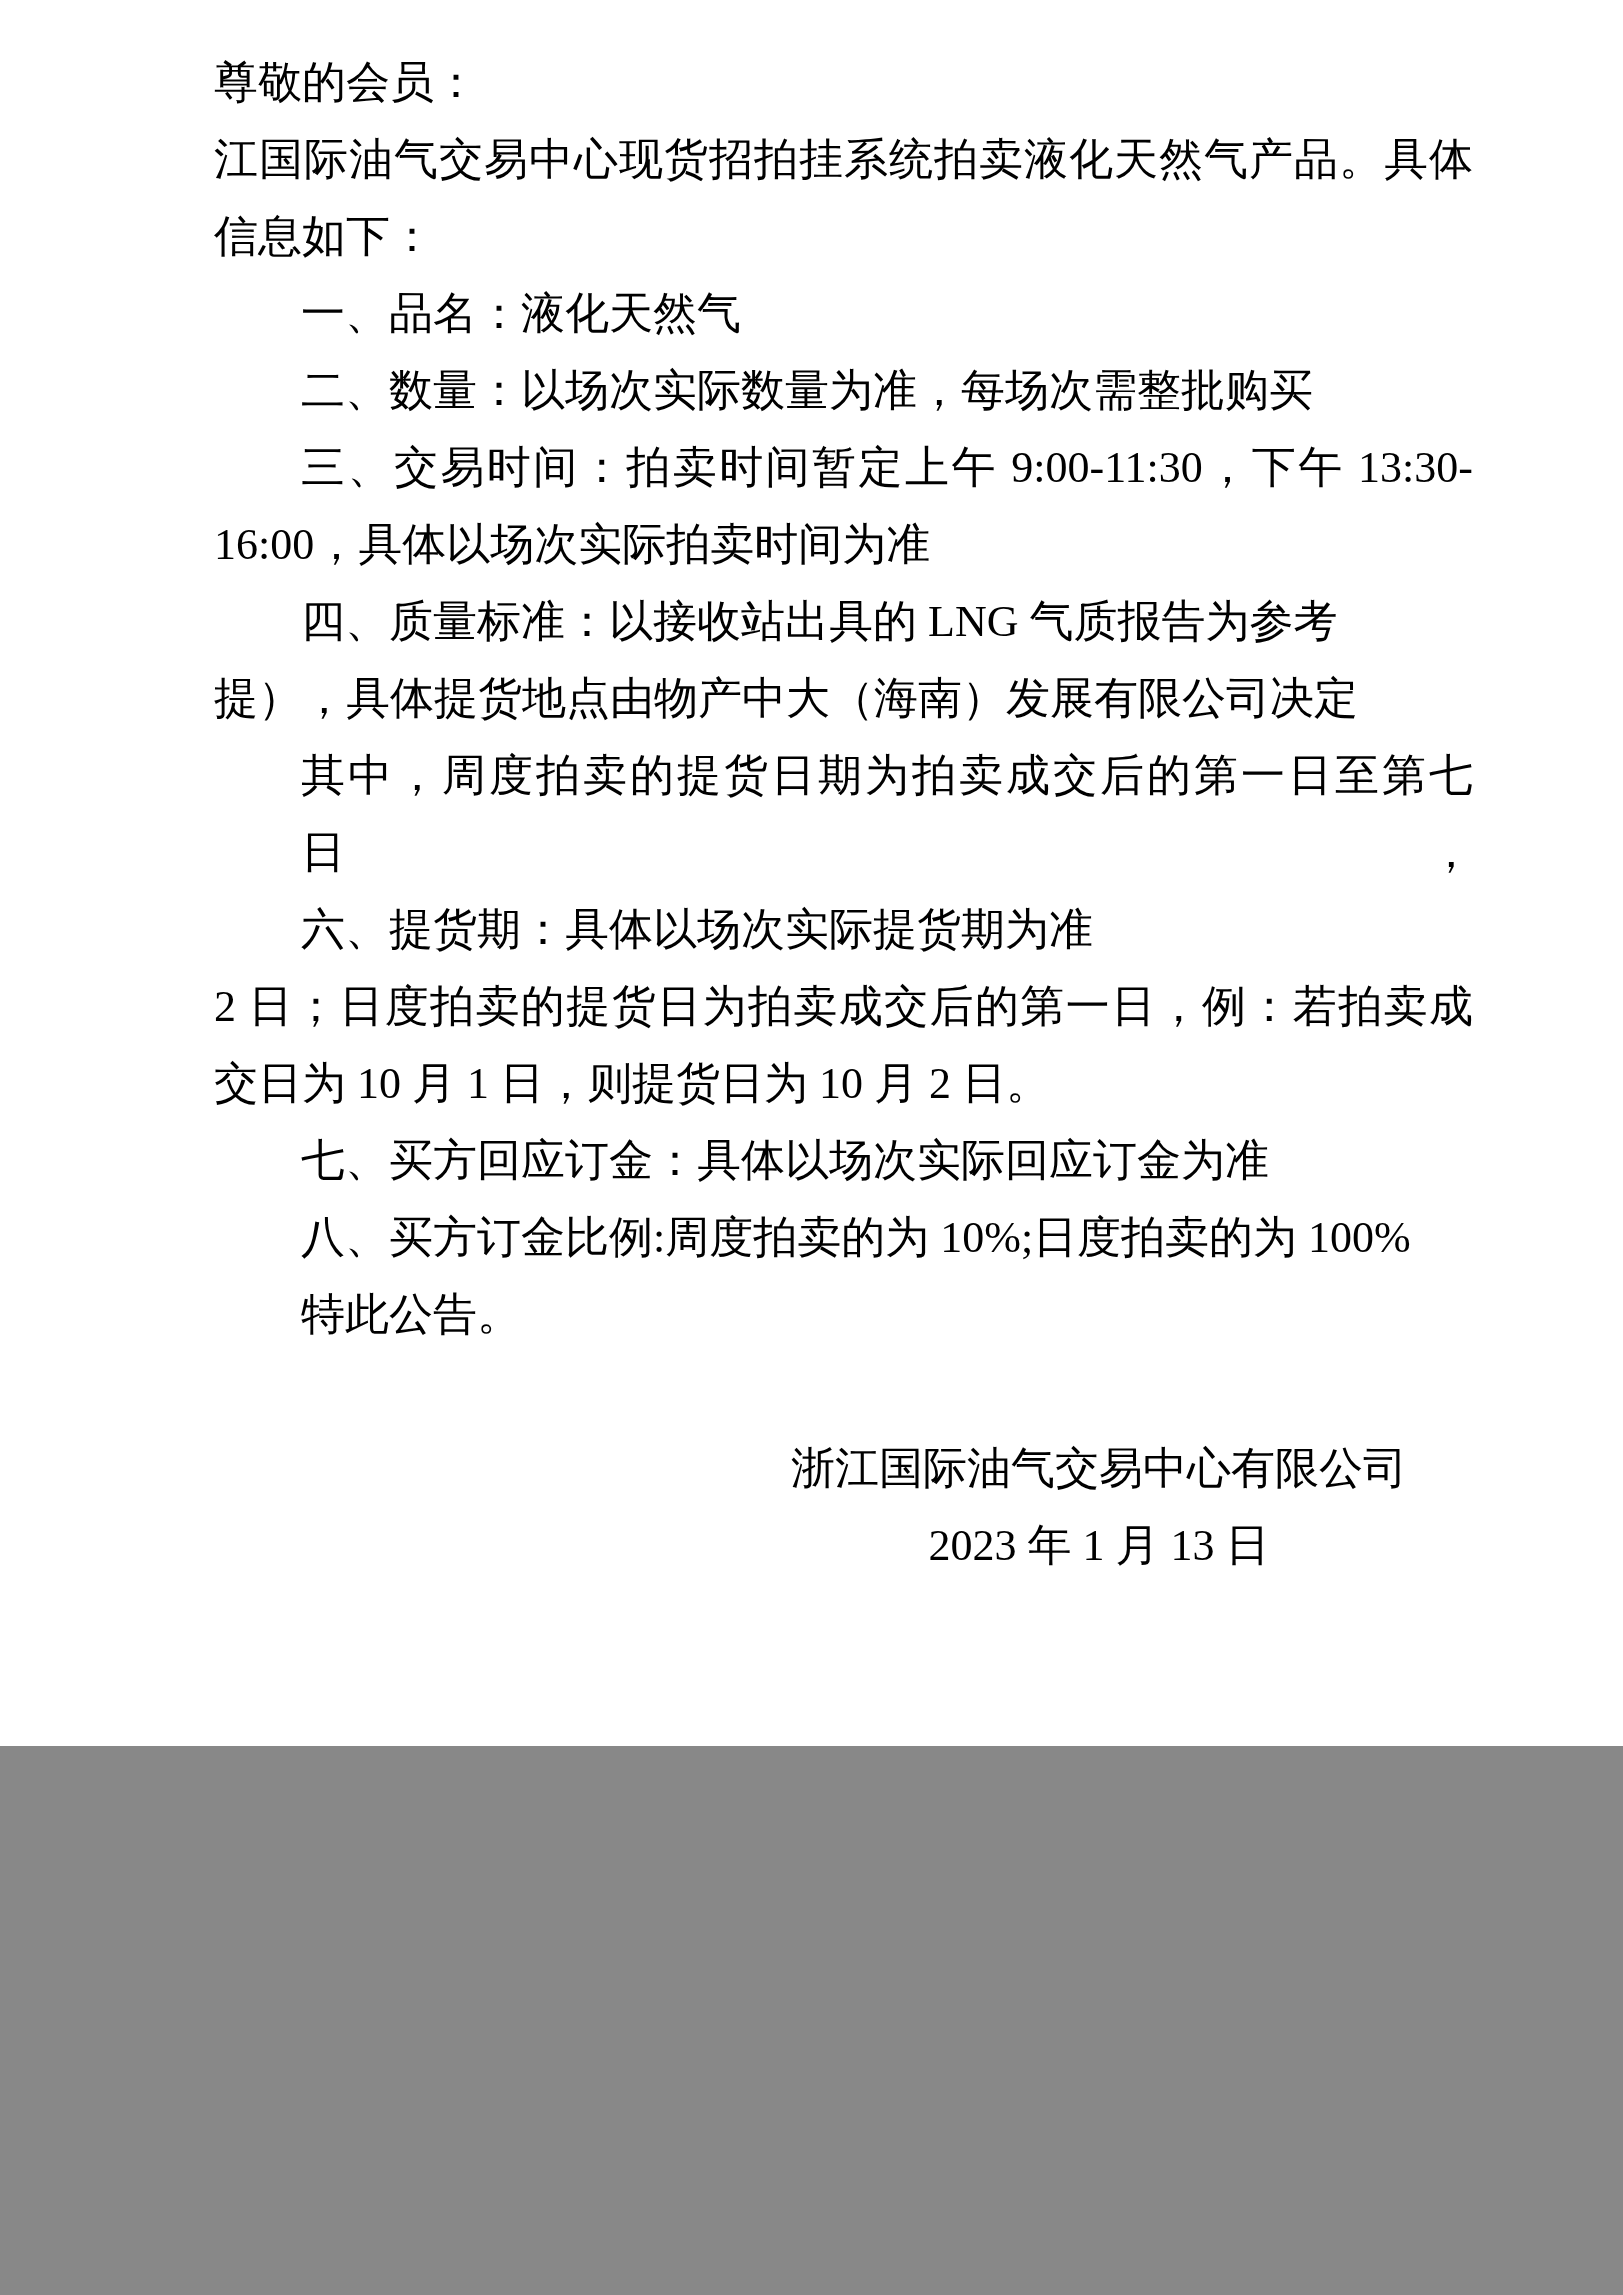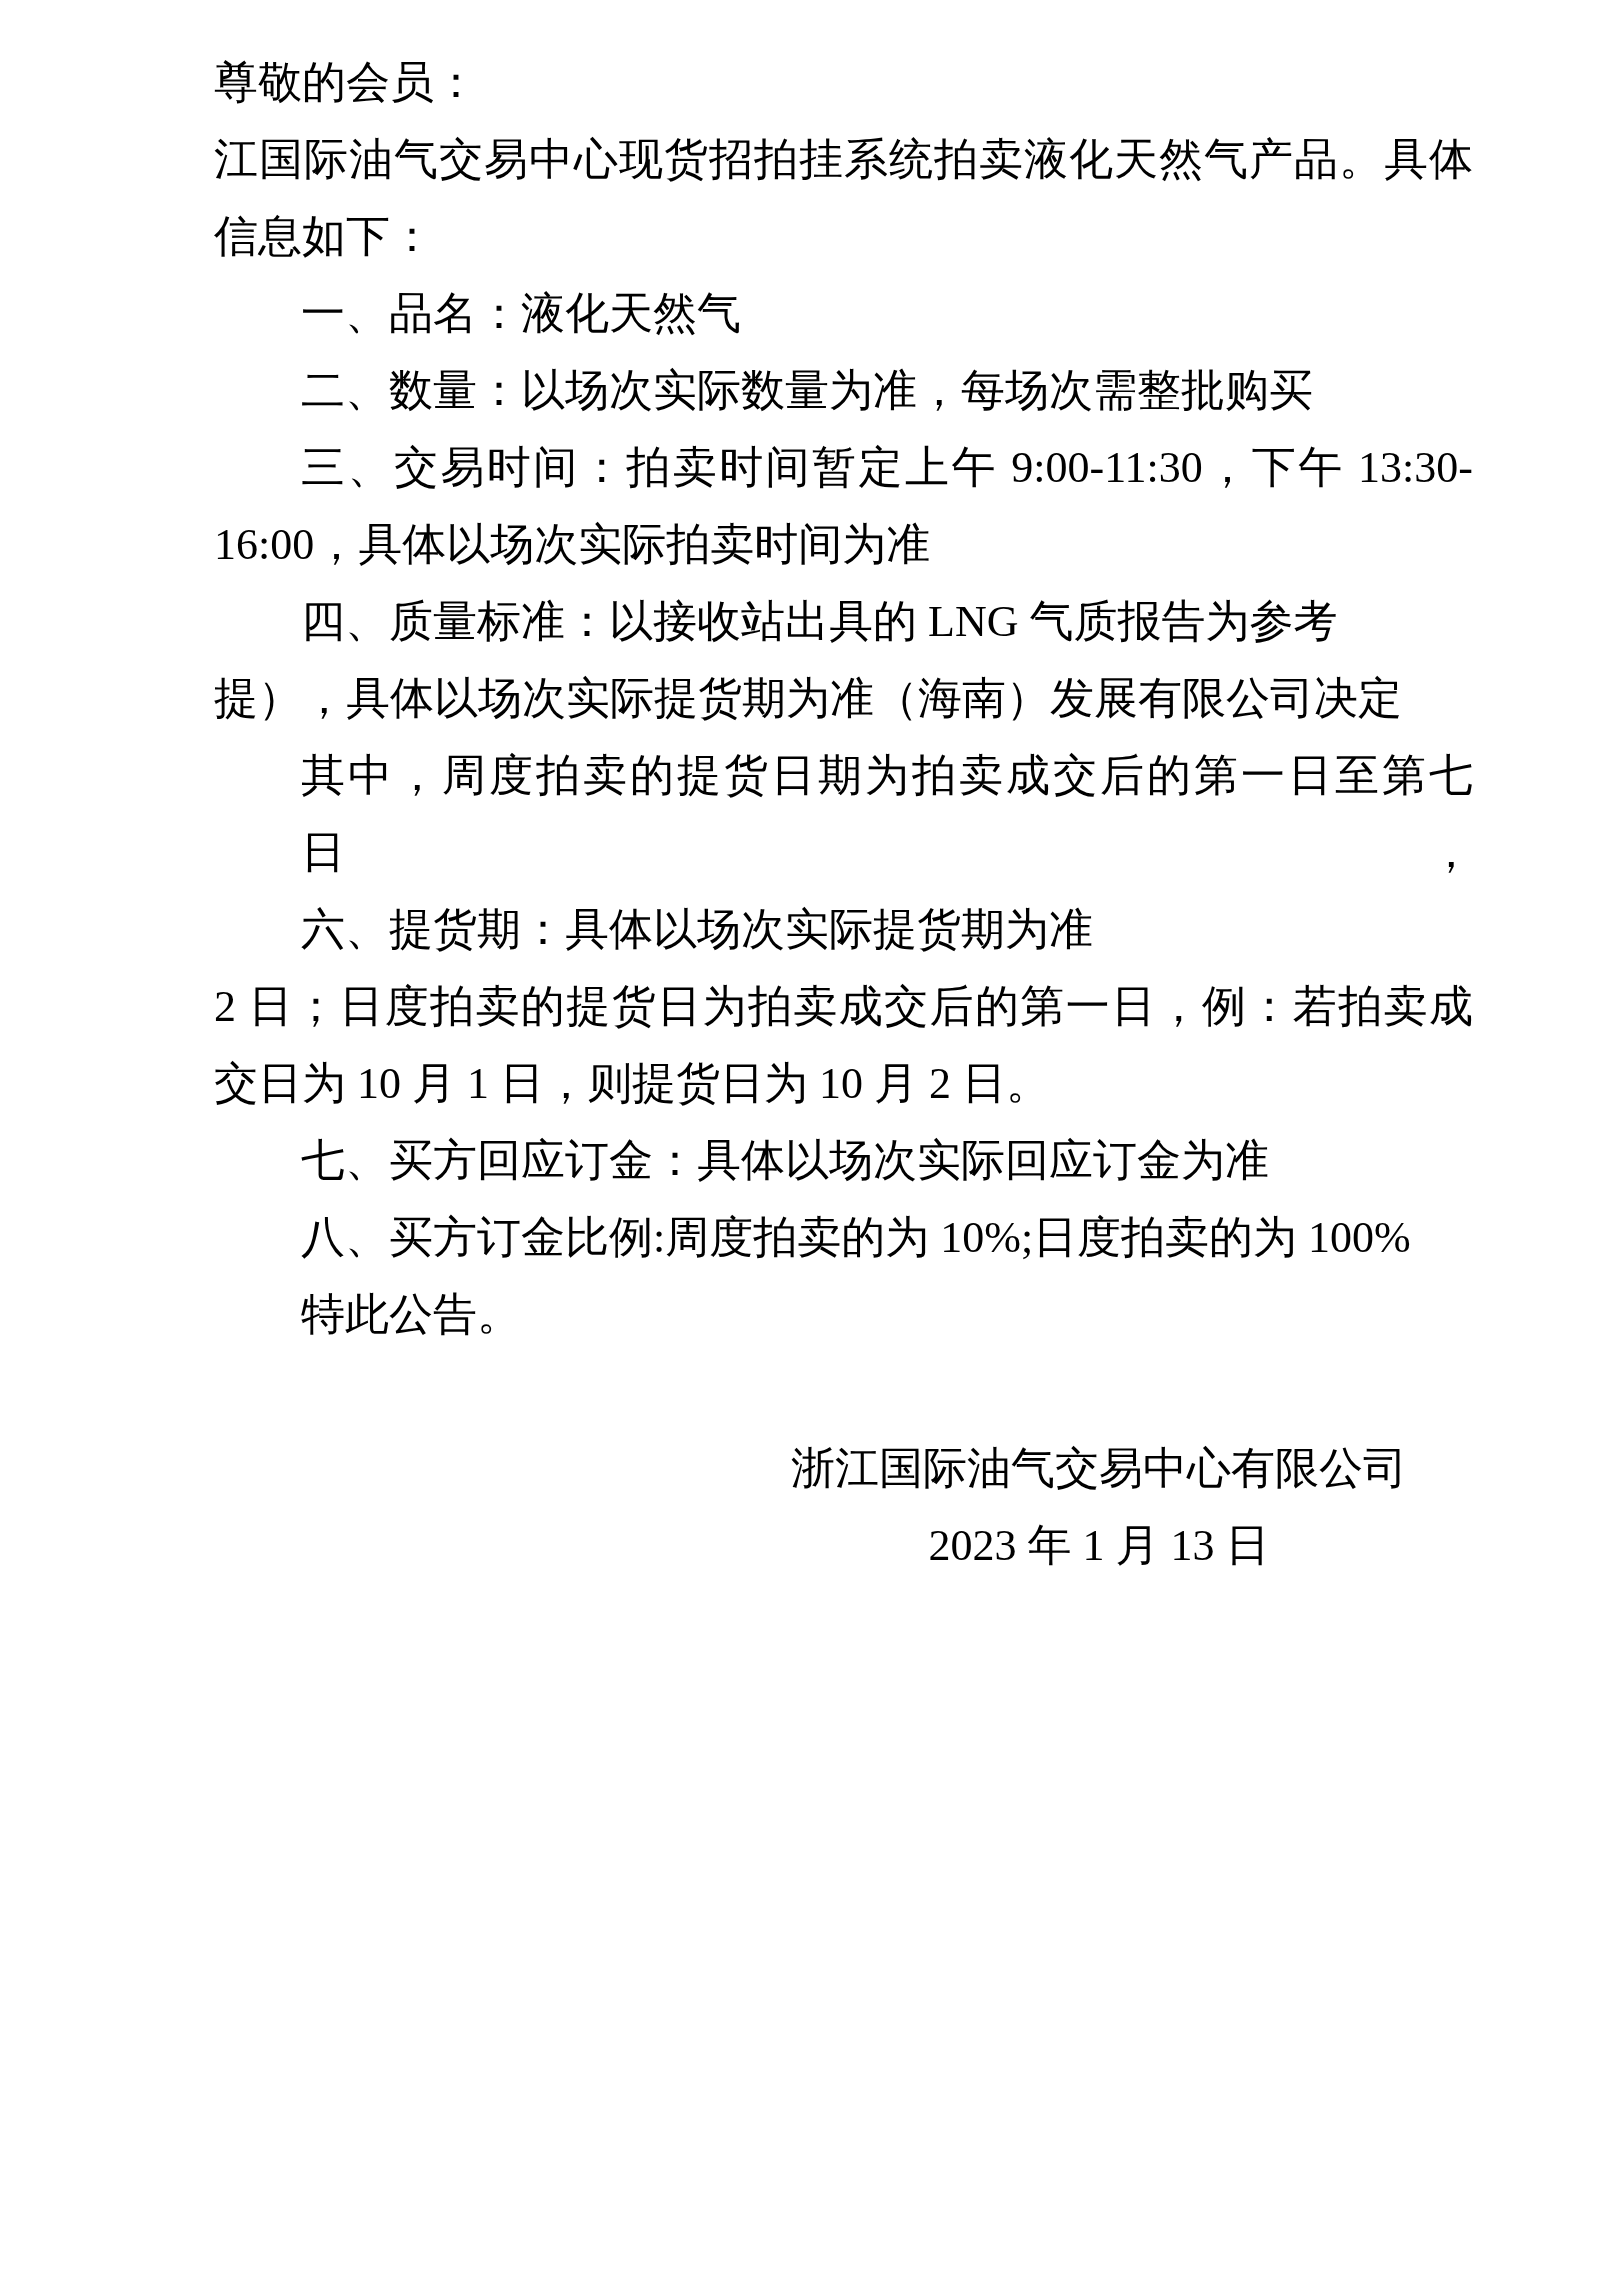--- a/index.html
+++ b/index.html
@@ -3,21 +3,21 @@
 <meta charset="utf-8">
 <style>
   html, body {
     margin: 0;
     padding: 0;
     background: #888;
   }
   .page {
     position: relative;
     width: 1623px;
-    height: 2295px;
+    height: 1746px;
     margin: 0 auto;
     background: var(--page-bg, #ffffff);
     color: var(--text-color, #000000);
     font-family: "Liberation Serif", "DejaVu Serif", serif;
     font-size: 44px;
     line-height: 77px;
     overflow: hidden;
   }
   .doc-body {
     position: absolute;
@@ -67,21 +67,21 @@
   <div class="doc-body">
     <div>
         <div class="line">尊敬的会员：</div>
         <div class="line fill">江国际油气交易中心现货招拍挂系统拍卖液化天然气产品。具体</div>
         <div class="line">信息如下：</div>
         <div class="line indent">一、品名：液化天然气</div>
         <div class="line indent">二、数量：以场次实际数量为准，每场次需整批购买</div>
         <div class="line indent fill">三、交易时间：拍卖时间暂定上午 9:00-11:30，下午 13:30-</div>
         <div class="line">16:00，具体以场次实际拍卖时间为准</div>
         <div class="line indent">四、质量标准：以接收站出具的 LNG 气质报告为参考</div>
-        <div class="line">提），具体以场次实际提货期为准（海南）发展有限公司决定</div>
+        <div class="line">提），具体提货地点由物产中大（海南）发展有限公司决定</div>
         <div class="line indent fill">其中，周度拍卖的提货日期为拍卖成交后的第一日至第七日，</div>
         <div class="line indent">六、提货期：具体以场次实际提货期为准</div>
         <div class="line fill">2 日；日度拍卖的提货日为拍卖成交后的第一日，例：若拍卖成</div>
         <div class="line">交日为 10 月 1 日，则提货日为 10 月 2 日。</div>
         <div class="line indent">七、买方回应订金：具体以场次实际回应订金为准</div>
         <div class="line indent">八、买方订金比例:周度拍卖的为 10%;日度拍卖的为 100%</div>
         <div class="line indent">特此公告。</div>
         <div class="line blank"></div>
       </div>
     <div class="signature">

